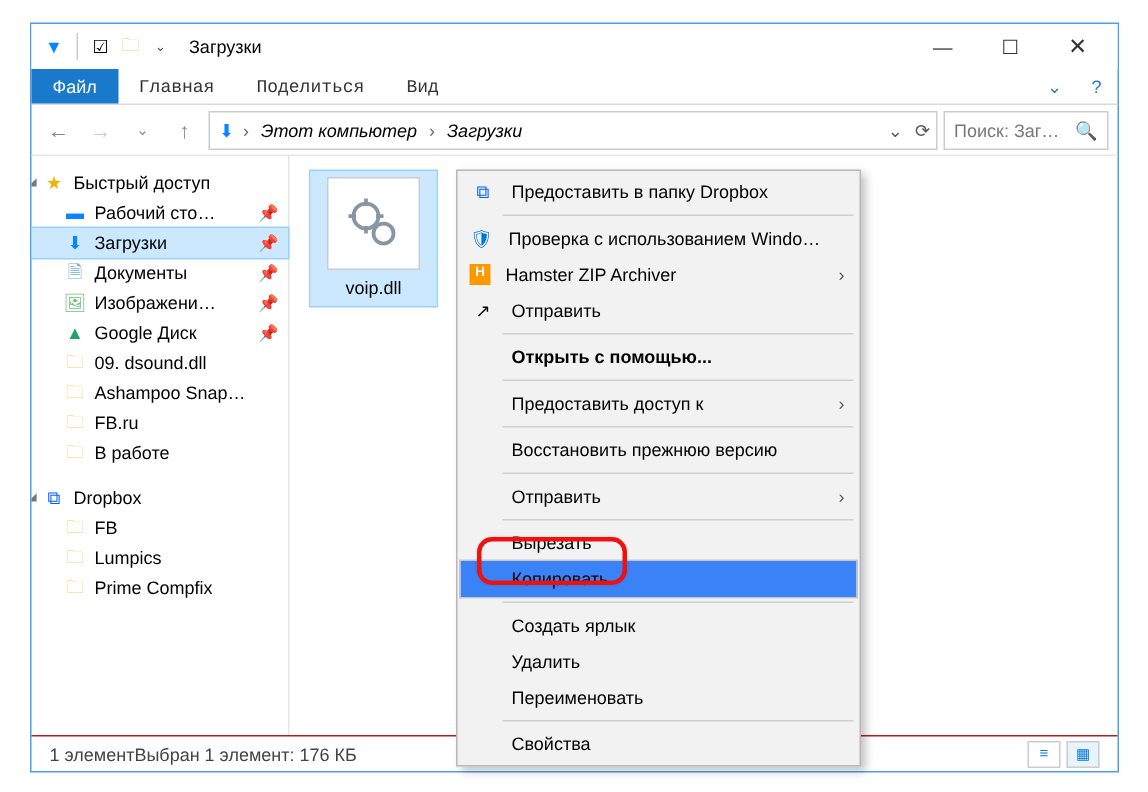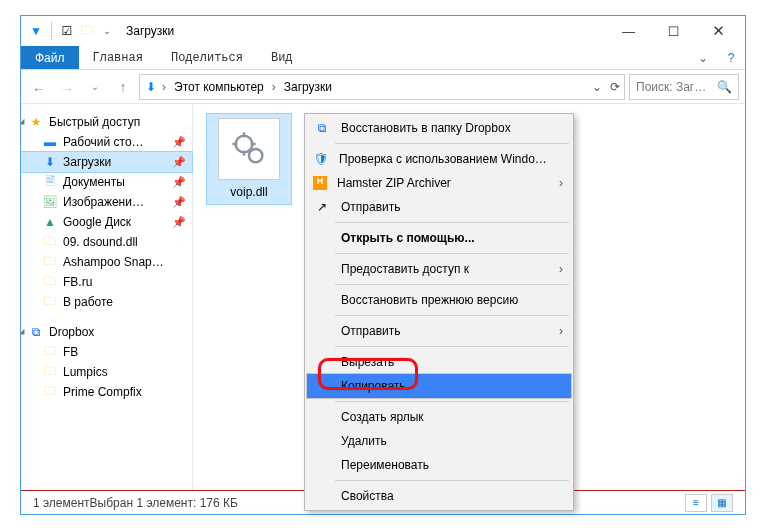--- a/index.html
+++ b/index.html
@@ -18,21 +18,21 @@
 .ribbon-tabs { height: 24px; display: flex; align-items: stretch; border-bottom: 1px solid #d9d9d9; font-size: 12px; }
 .ribbon-tabs .ftab { background: #1979ca; color:#fff; padding: 4px 14px; display:flex; align-items:center; }
 .ribbon-tabs .tab { padding: 4px 14px; color:#333; display:flex; align-items:center;font-family:Liberation Mono, monospace;}
 .ribbon-tabs .rspacer{flex:1}
 .ribbon-tabs .chev{ width:28px; display:flex; align-items:center; justify-content:center; color:#1979ca;}
 .ribbon-tabs .help{ width:28px; display:flex; align-items:center; justify-content:center; color:#1979ca;}
 
 .addrbar { height: 34px; display: flex; align-items:center; padding: 4px 6px; gap:4px; border-bottom:1px solid #e6e6e6;}
 .navbtn { width:24px; height:24px; display:flex; align-items:center; justify-content:center; color:#888; font-size:14px;}
 .addrbox { flex:1; height:26px; border:1px solid #ccc; display:flex; align-items:center; padding:0 4px; font-size:12px; gap:2px;}
-.addrbox .crumb { padding: 0 4px; }
+.addrbox .crumb { padding: 0 4px; font-style: italic; }
 .addrbox .chev { color:#666; padding:0 2px;}
 .addrbox .drop { margin-left:auto; display:flex; gap:8px; color:#555;}
 .searchbox { width:110px; height:26px; border:1px solid #ccc; display:flex; align-items:center; padding:0 6px; font-size:12px; color:#777;}
 
 .body { flex:1; display:flex; overflow:hidden; }
 .sidebar { width:172px; border-right:1px solid #e6e6e6; padding:8px 0; font-size:12px;}
 .sidebar .group { margin-bottom:10px;}
 .sidebar .item { display:flex; align-items:center; gap:6px; padding:2px 6px 2px 22px; height:20px; white-space:nowrap; overflow:hidden;}
 .sidebar .item.head { padding-left:8px; position:relative;}
 .sidebar .item.head::before{ content:""; position:absolute; left:0; top:7px; width:0;height:0; border-left:4px solid #777; border-top:4px solid transparent; border-bottom:4px solid transparent; transform:rotate(45deg);}
@@ -213,21 +213,21 @@
     <span style="">Выбран 1 элемент: 176 КБ</span>
     <span class="ssp"></span>
     <span class="viewbtn">≡</span>
     <span class="viewbtn" style="background:#e8f3fc">▦</span>
   </div>
 </div>
 
 <div class="ctxmenu">
   <div class="row">
       <span class="cico" style="color:#0061ff">⧉</span>
-      <span>Восстановить в папку Dropbox</span>
+      <span>Предоставить в папку Dropbox</span>
     </div>
   <div class="sep"></div>
   <div class="row">
       <span class="cico" style="color:#0078d7">🛡</span>
       <span style="white-space:nowrap;overflow:hidden;text-overflow:ellipsis;max-width:210px">Проверка с использованием Windows Defender...</span>
     </div>
   <div class="row">
       <span class="cico" style="background:#ff9900;color:#fff;width:14px;height:14px;font-size:9px;font-weight:bold">H</span>
       <span>Hamster ZIP Archiver</span>
       <span class="arrow">›</span>

